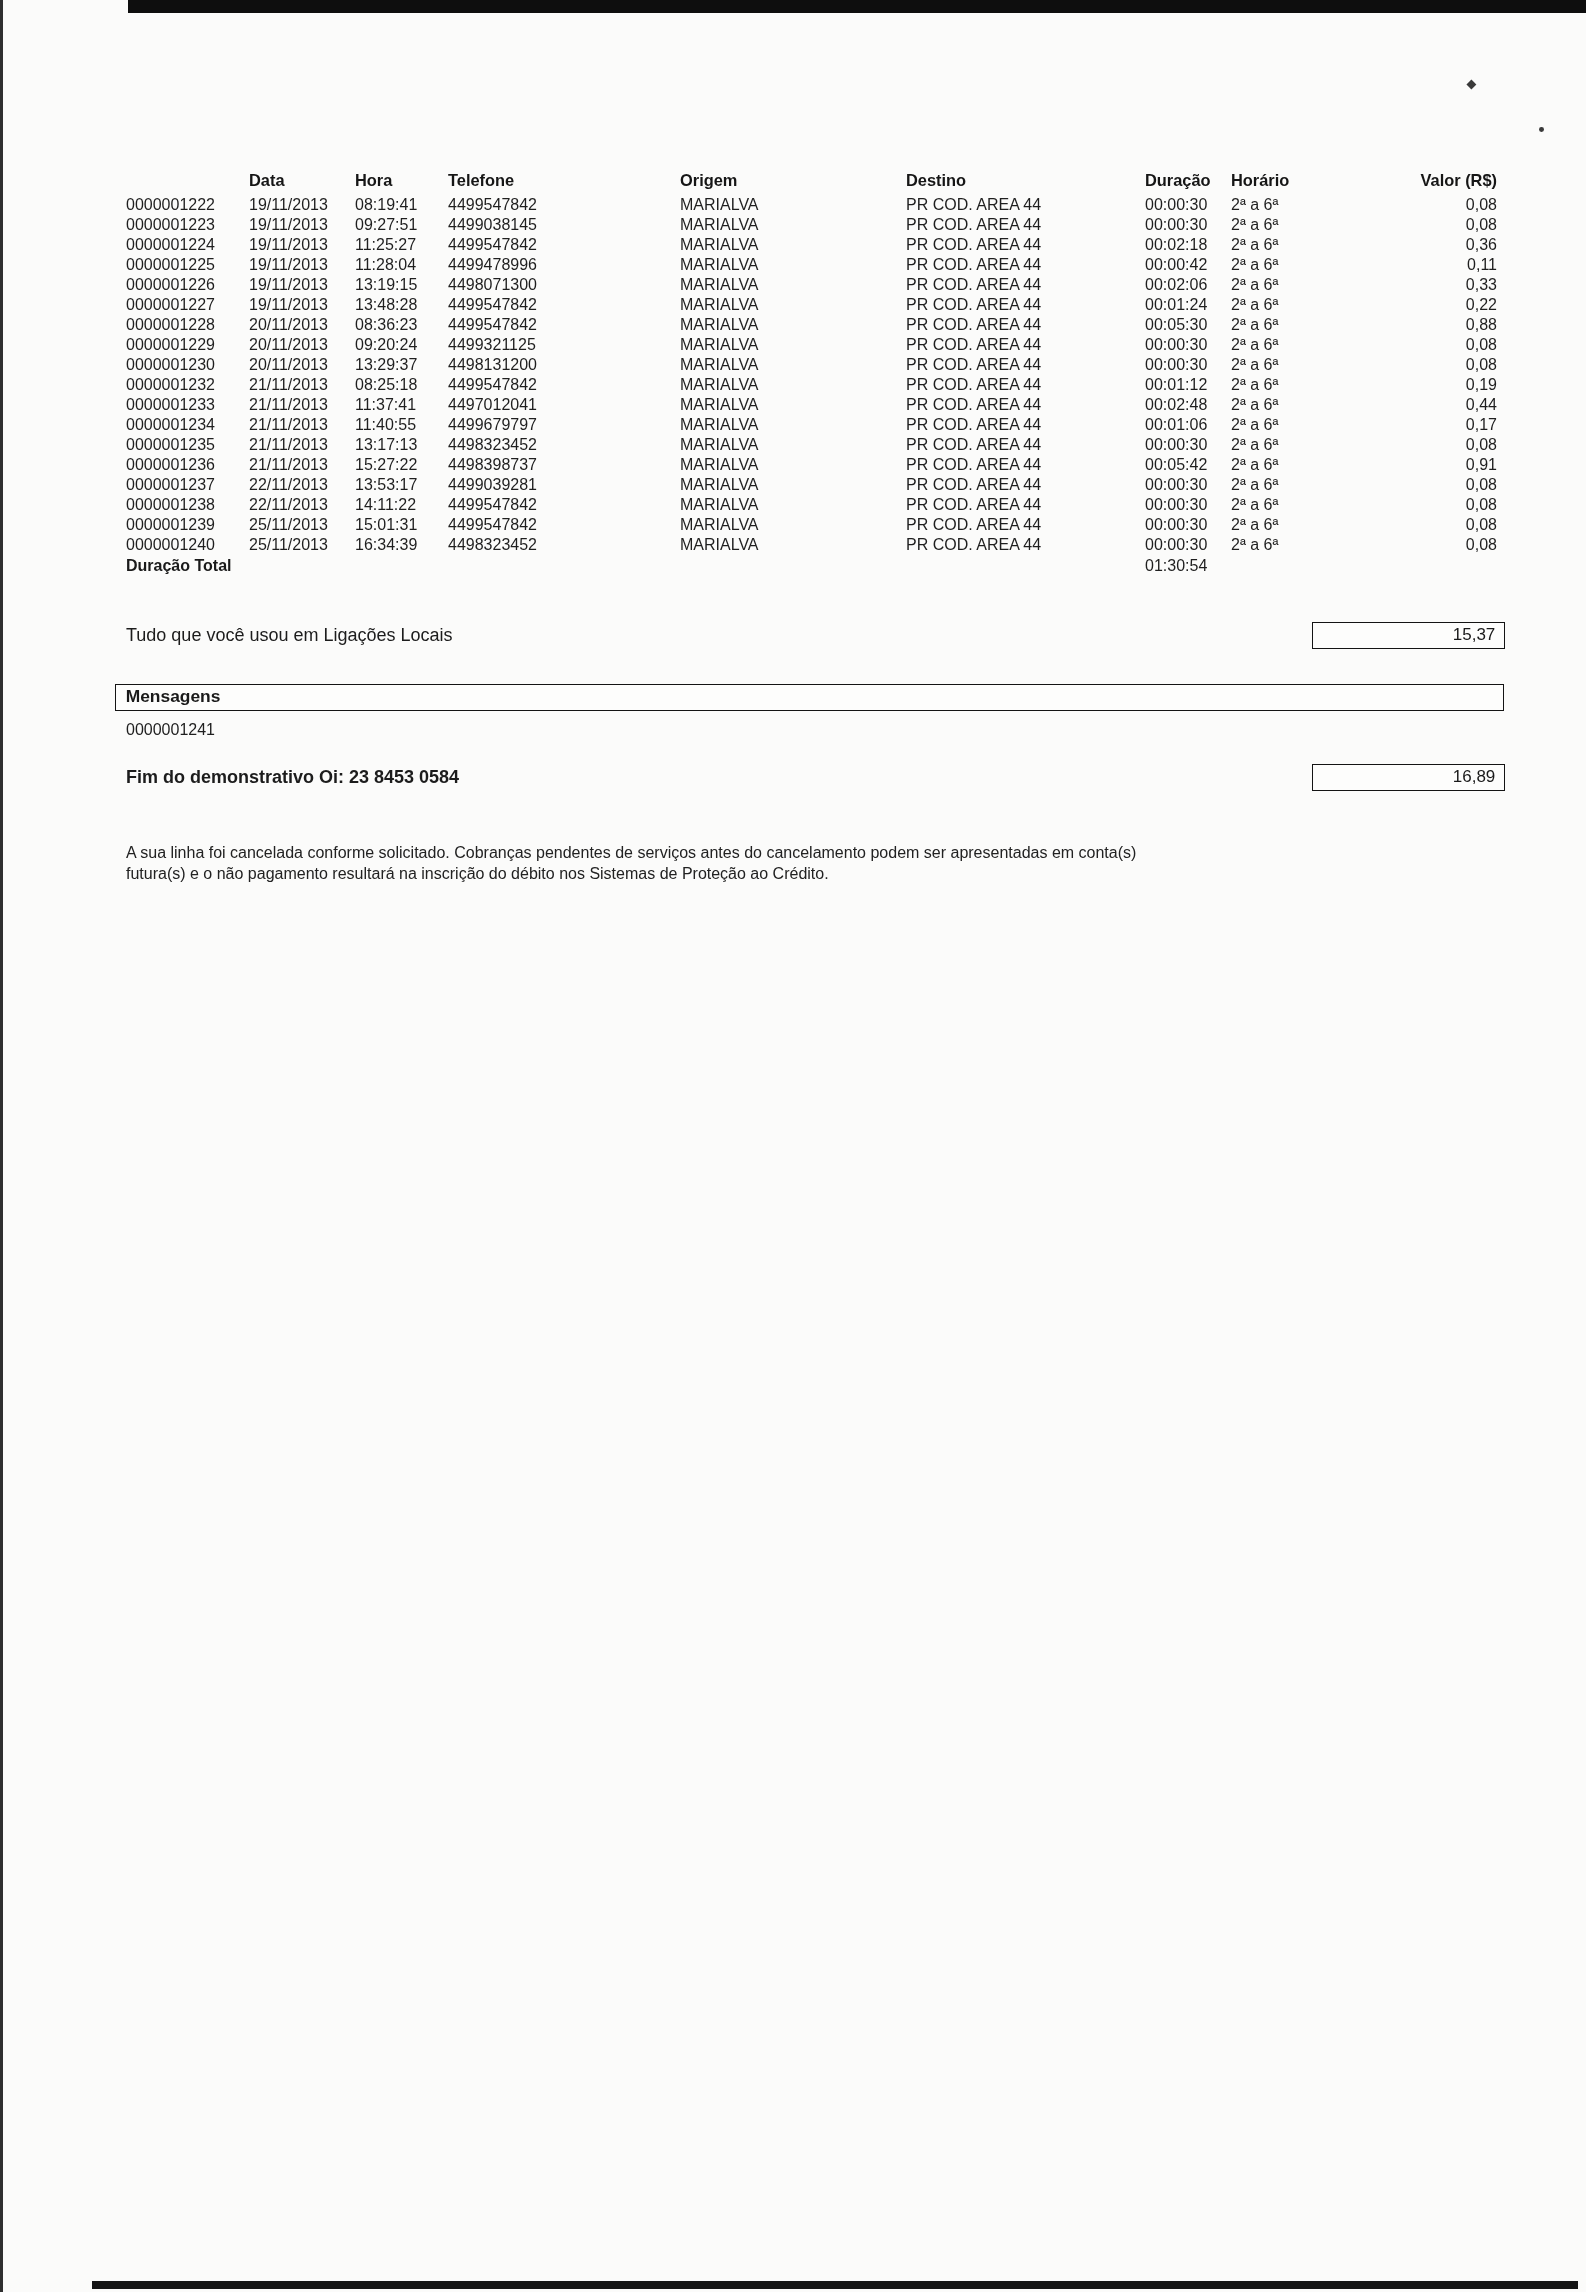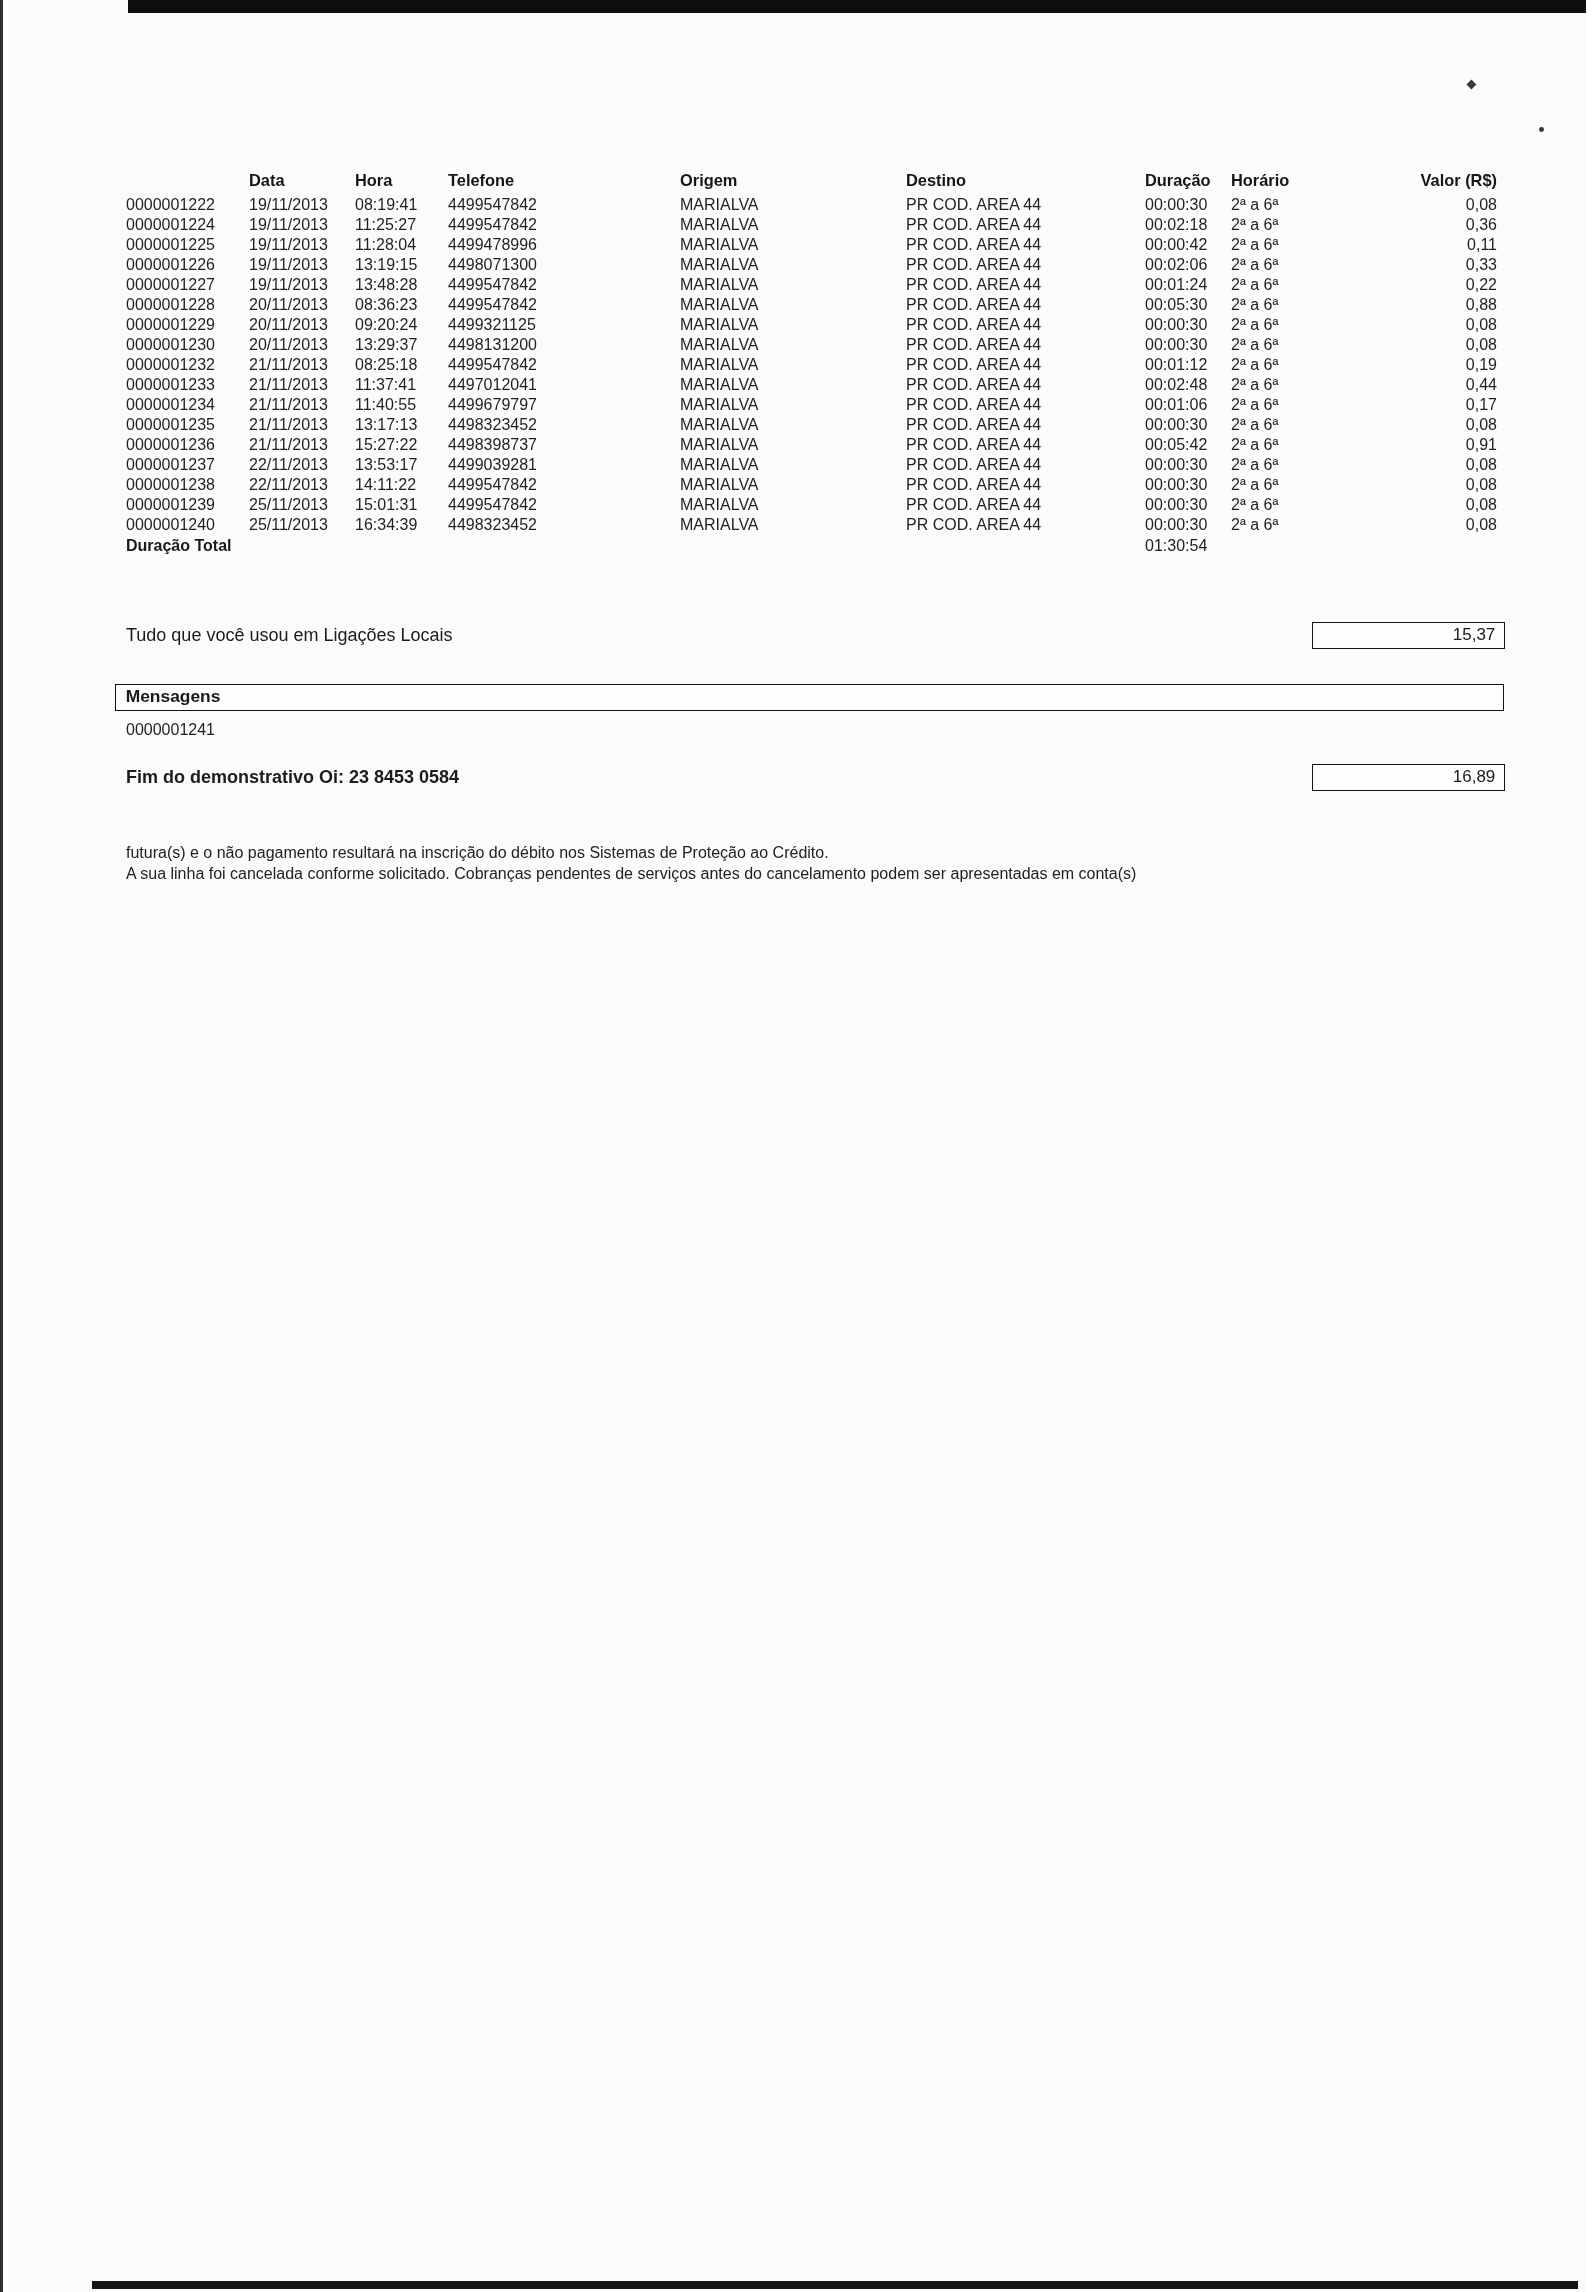--- a/index.html
+++ b/index.html
@@ -128,20 +128,31 @@
           <td class="c1">19/11/2013</td>
           <td class="c2">08:19:41</td>
           <td class="c3">4499547842</td>
           <td class="c4">MARIALVA</td>
           <td class="c5">PR COD. AREA 44</td>
           <td class="c6">00:00:30</td>
           <td class="c7">2ª a 6ª</td>
           <td class="c8">0,08</td>
         </tr>
         <tr>
+          <td class="c0">0000001223</td>
+          <td class="c1">19/11/2013</td>
+          <td class="c2">09:27:51</td>
+          <td class="c3">4499038145</td>
+          <td class="c4">MARIALVA</td>
+          <td class="c5">PR COD. AREA 44</td>
+          <td class="c6">00:00:30</td>
+          <td class="c7">2ª a 6ª</td>
+          <td class="c8">0,08</td>
+        </tr>
+        <tr>
           <td class="c0">0000001224</td>
           <td class="c1">19/11/2013</td>
           <td class="c2">11:25:27</td>
           <td class="c3">4499547842</td>
           <td class="c4">MARIALVA</td>
           <td class="c5">PR COD. AREA 44</td>
           <td class="c6">00:02:18</td>
           <td class="c7">2ª a 6ª</td>
           <td class="c8">0,36</td>
         </tr>
@@ -328,22 +339,22 @@
     </span>
   </div>
 
   <div class="messages-header">
     <span class="title">Mensagens</span>
   </div>
 
   <div class="message-row">
     <span class="msg-id">0000001241</span>
     <span class="msg-text">
+      <span style="display: block;">A sua linha foi cancelada conforme solicitado. Cobranças pendentes de serviços antes do cancelamento podem ser apresentadas em conta(s)</span>
       <span style="display: block;">futura(s) e o não pagamento resultará na inscrição do débito nos Sistemas de Proteção ao Crédito.</span>
-      <span style="display: block;">A sua linha foi cancelada conforme solicitado. Cobranças pendentes de serviços antes do cancelamento podem ser apresentadas em conta(s)</span>
     </span>
   </div>
 
   <div class="summary-row footer">
     <span class="summary-label">Fim do demonstrativo Oi: 23 8453 0584</span>
     <span class="value-box">
       <span class="val">16,89</span>
     </span>
   </div>
 

